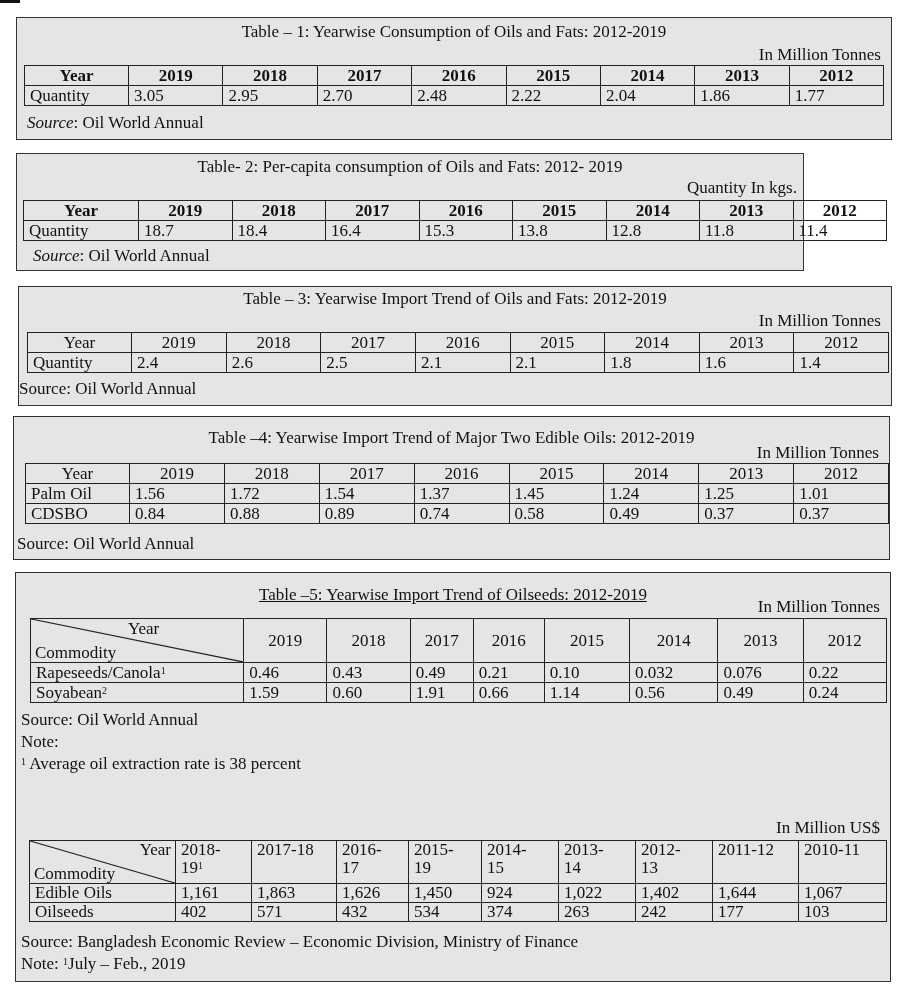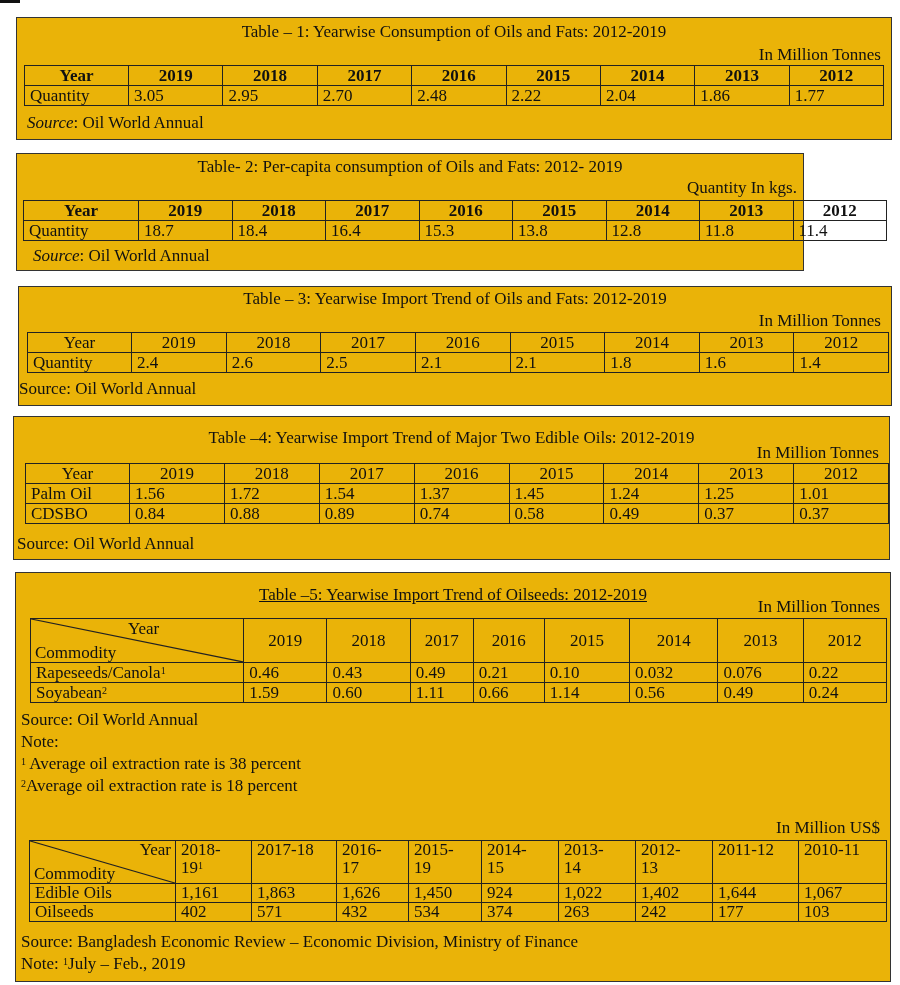--- a/index.html
+++ b/index.html
@@ -1,19 +1,19 @@
 <!DOCTYPE html>
 <html><head>
 <meta charset="utf-8">
 <style>
   html, body { margin:0; padding:0; background:#ffffff; }
   body { width:900px; height:985px; position:relative; overflow:hidden;
          font-family:"Liberation Serif", "DejaVu Serif", serif; color:#111; }
   .corner-mark { position:absolute; left:0; top:0; width:20px; height:3px; background:#111; }
-  .box { position:absolute; border:1.5px solid #333; box-sizing:border-box; background:#eab308; }
+  .box { position:absolute; border:1.5px solid #333; box-sizing:border-box; background:#e5e5e5; }
   .title { position:absolute; left:0; right:0; text-align:center; font-size:17px; line-height:20px; white-space:nowrap; }
   .unit { position:absolute; font-size:17px; line-height:20px; white-space:nowrap; }
   table.dt { position:absolute; border-collapse:collapse; font-size:17px; table-layout:fixed; }
   table.dt td, table.dt th { border:1.5px solid #222; padding:0 5px; line-height:19px; white-space:nowrap; overflow:hidden; }
   table.dt th { font-weight:normal; text-align:center; }
   table.dt.bold-head th { font-weight:bold; }
   table.dt td { text-align:left; }
   table.dt td.rowlabel { text-align:left; }
   .src { position:absolute; font-size:17px; line-height:20px; white-space:nowrap; }
   .src i { font-style:italic; }
@@ -227,33 +227,32 @@
       <td>0.21</td>
       <td>0.10</td>
       <td>0.032</td>
       <td>0.076</td>
       <td>0.22</td>
     </tr>
     <tr>
       <td class="rowlabel"><span>Soyabean</span><sup>2</sup></td>
       <td>1.59</td>
       <td>0.60</td>
-      <td>1.11</td>
+      <td>1.91</td>
       <td>0.66</td>
       <td>1.14</td>
       <td>0.56</td>
       <td>0.49</td>
       <td>0.24</td>
     </tr>
   </tbody>
     </table>
   <div class="src" style="left:5px;top:137px;">Source: Oil World Annual</div>
   <div class="src" style="left:5px;top:159px;">Note:</div>
   <div class="src" style="left:5px;top:181px;"><sup>1</sup><span> Average oil extraction rate is 38 percent</span></div>
-  <div class="src" style="left:5px;top:203px;"><sup>2</sup><span>Average oil extraction rate is 18 percent</span></div>
 
   <div class="unit" style="right:10px;top:245px;">In Million US$</div>
   <table class="dt t6" style="left:13px;top:267px;width:858px;">
     <colgroup>
         <col style="width:146px">
         <col style="width:76px">
         <col style="width:85px">
         <col style="width:72px">
         <col style="width:73px">
         <col style="width:77px">

